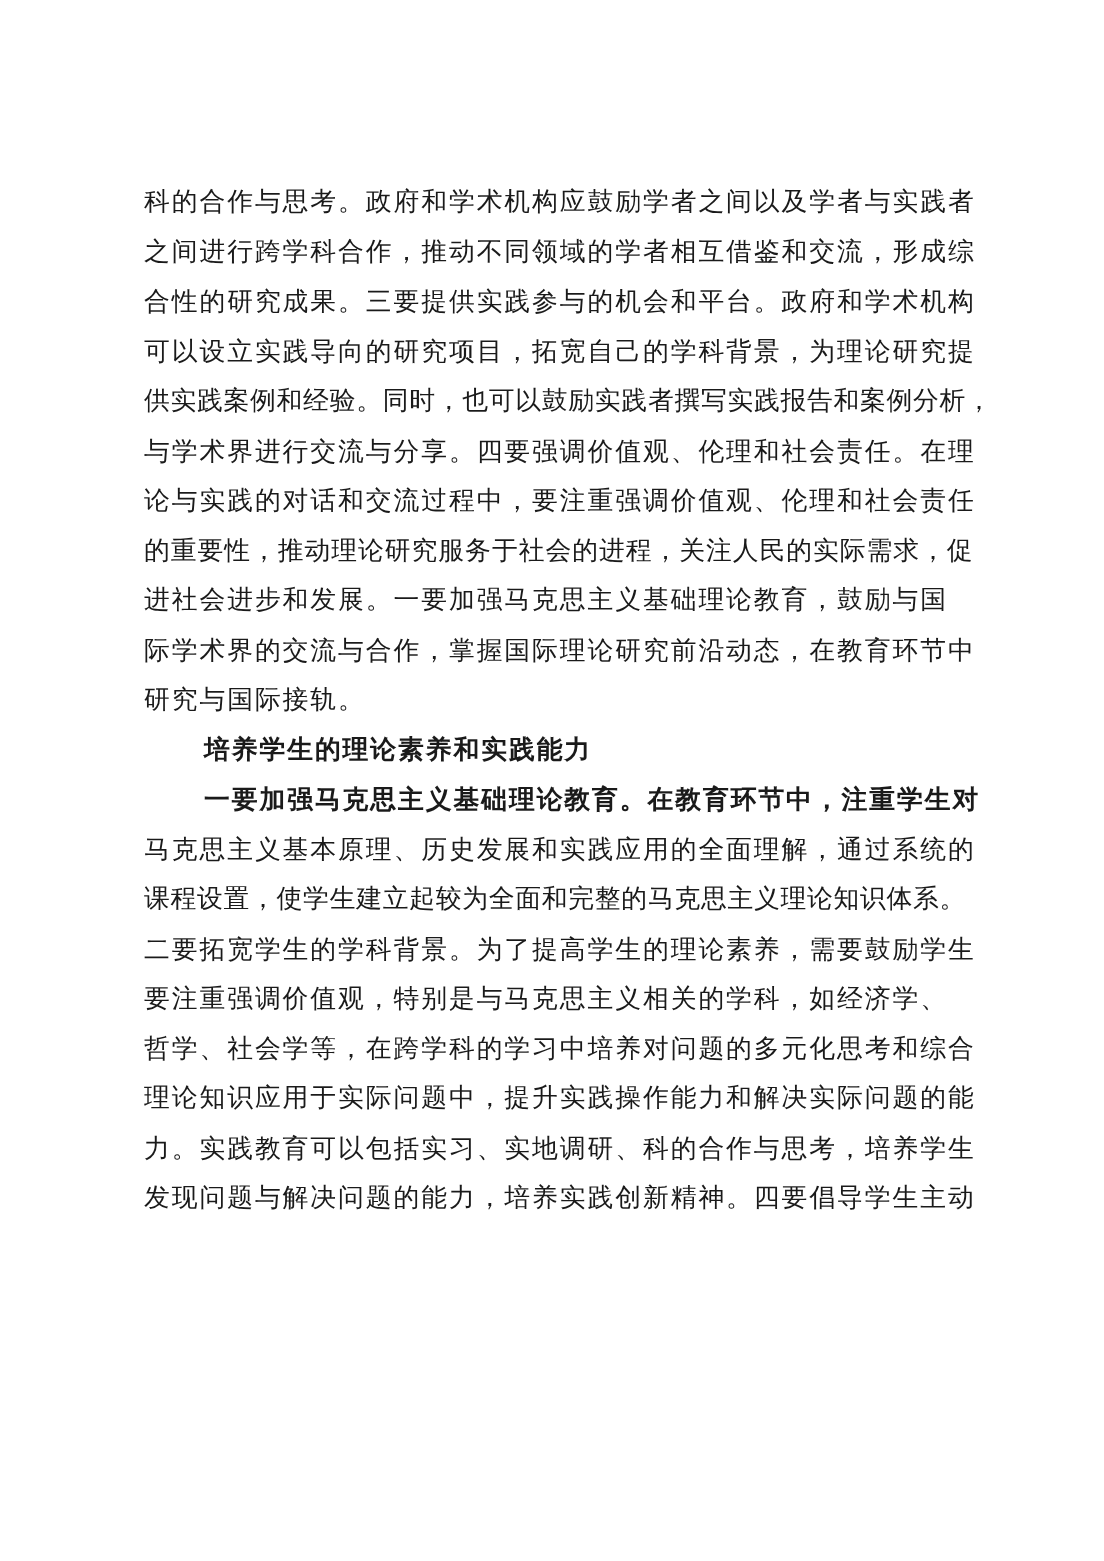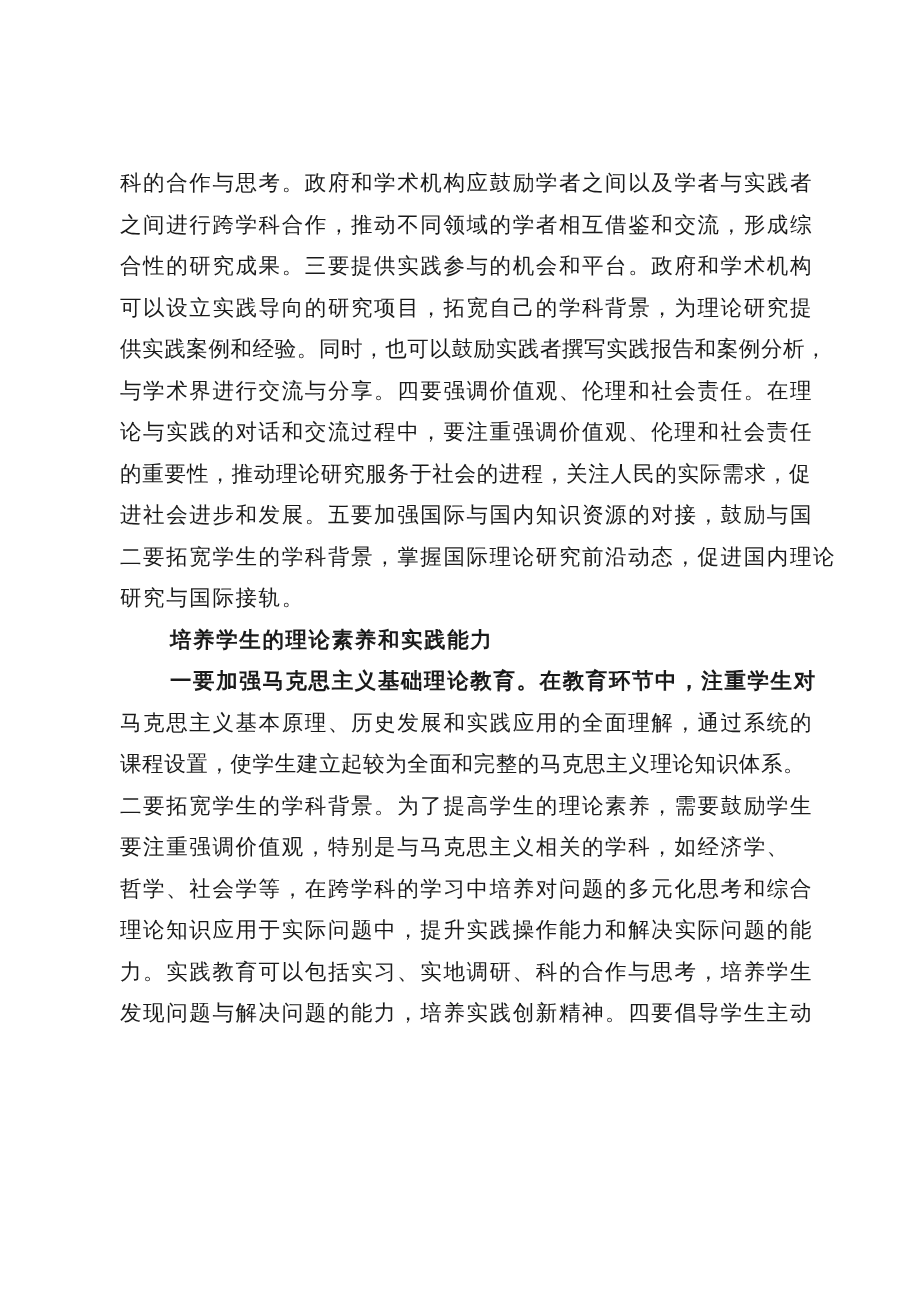--- a/index.html
+++ b/index.html
@@ -17,21 +17,21 @@
       position: absolute;
       left: 0;
       top: 0;
       width: 920px;
       height: 1301px;
       background: #ffffff;
     }
     .text-block {
       position: absolute;
       left: 120px;
-      top: 162px;
+      top: 148px;
       width: 705px;
       font-family: "DejaVu Sans", "Liberation Sans", sans-serif;
       font-size: 21.5px;
       line-height: 41.5px;
       color: #1a1a1a;
       letter-spacing: 1.6px;
     }
     .line {
       display: block;
       white-space: nowrap;
@@ -48,22 +48,22 @@
 <div class="page">
   <div class="text-block">
     <span class="line">科的合作与思考。政府和学术机构应鼓励学者之间以及学者与实践者</span>
     <span class="line">之间进行跨学科合作，推动不同领域的学者相互借鉴和交流，形成综</span>
     <span class="line">合性的研究成果。三要提供实践参与的机会和平台。政府和学术机构</span>
     <span class="line">可以设立实践导向的研究项目，拓宽自己的学科背景，为理论研究提</span>
     <span class="line" style="letter-spacing:0.6px">供实践案例和经验。同时，也可以鼓励实践者撰写实践报告和案例分析，</span>
     <span class="line">与学术界进行交流与分享。四要强调价值观、伦理和社会责任。在理</span>
     <span class="line">论与实践的对话和交流过程中，要注重强调价值观、伦理和社会责任</span>
     <span class="line" style="letter-spacing:0.8px">的重要性，推动理论研究服务于社会的进程，关注人民的实际需求，促</span>
-    <span class="line">进社会进步和发展。五要加强国际与国内知识资源的对接，鼓励与国</span>
-    <span class="line">二要拓宽学生的学科背景，掌握国际理论研究前沿动态，促进国内理论</span>
+    <span class="line">进社会进步和发展。一要加强马克思主义基础理论教育，鼓励与国</span>
+    <span class="line">际学术界的交流与合作，掌握国际理论研究前沿动态，在教育环节中</span>
     <span class="line">研究与国际接轨。</span>
 
     <span class="line indent">培养学生的理论素养和实践能力</span>
 
     <span class="line indent">一要加强马克思主义基础理论教育。在教育环节中，注重学生对</span>
     <span class="line">马克思主义基本原理、历史发展和实践应用的全面理解，通过系统的</span>
     <span class="line" style="letter-spacing:0.6px">课程设置，使学生建立起较为全面和完整的马克思主义理论知识体系。</span>
     <span class="line">二要拓宽学生的学科背景。为了提高学生的理论素养，需要鼓励学生</span>
     <span class="line">要注重强调价值观，特别是与马克思主义相关的学科，如经济学、</span>
     <span class="line">哲学、社会学等，在跨学科的学习中培养对问题的多元化思考和综合</span>

